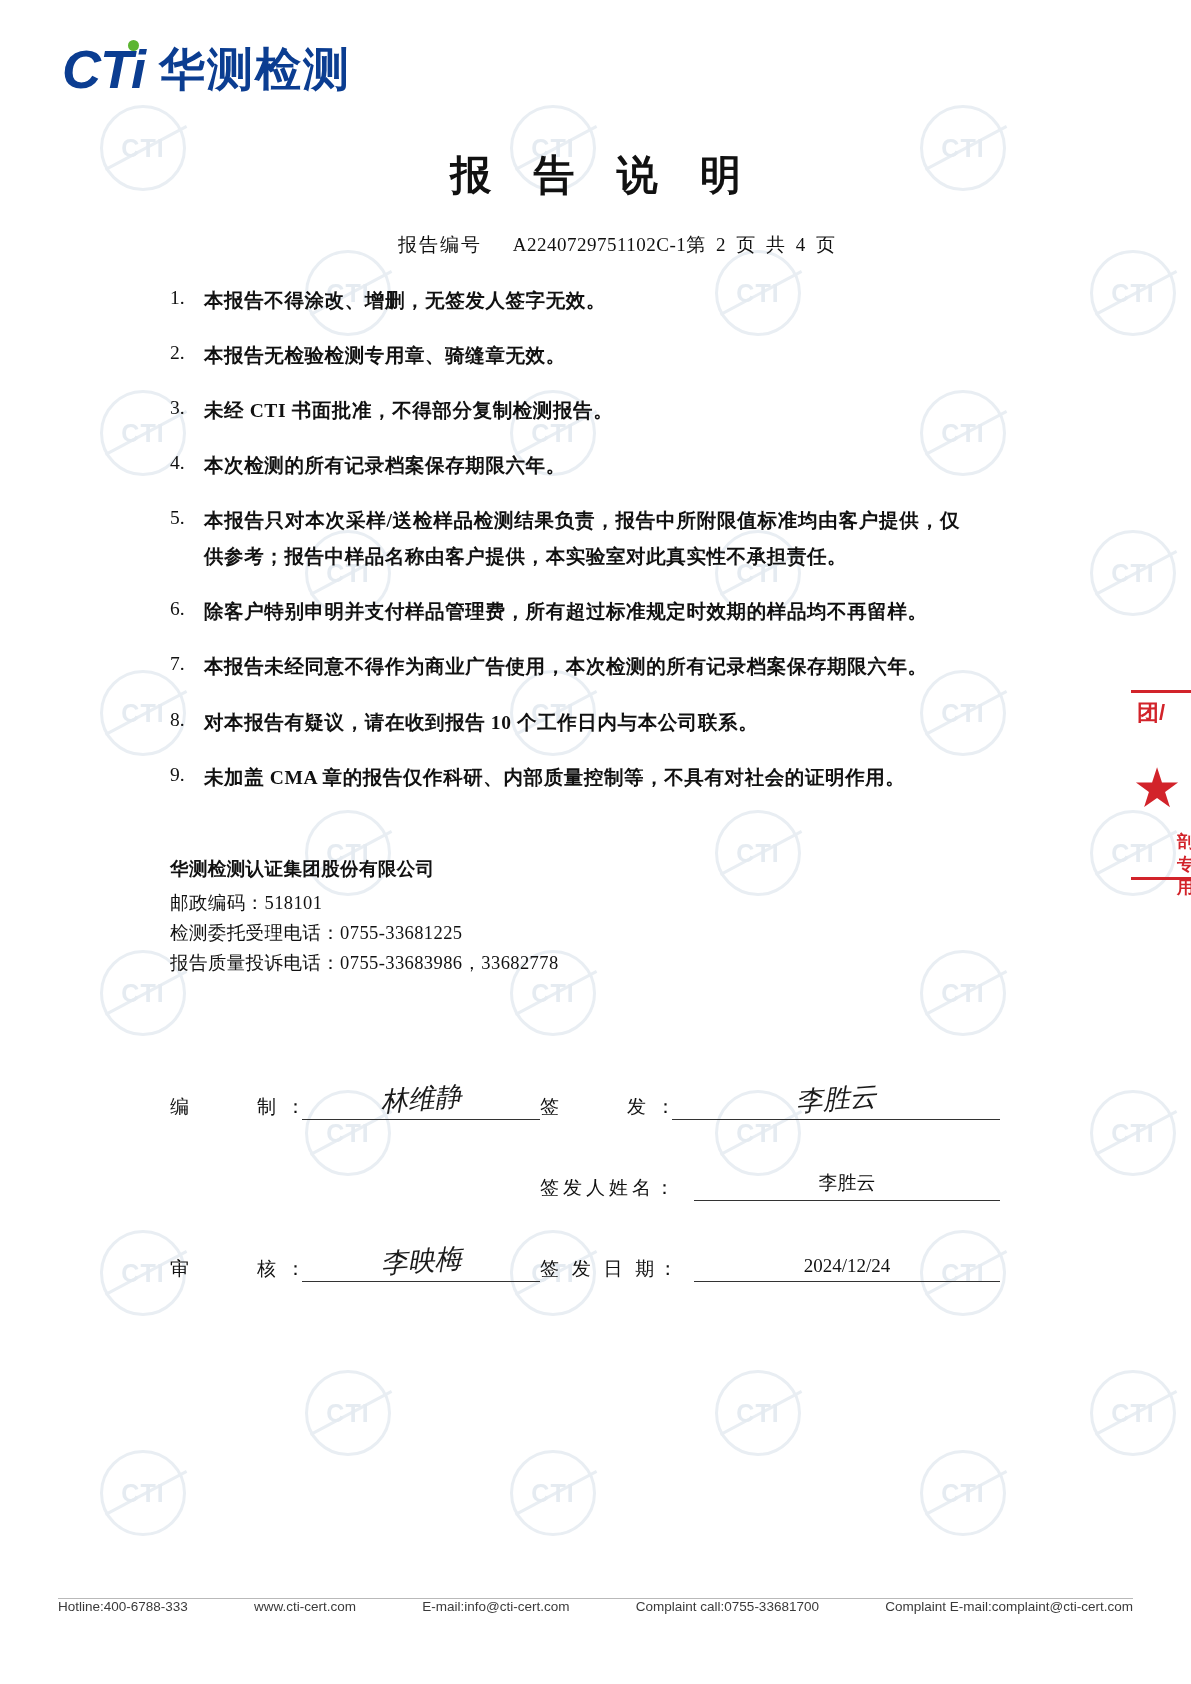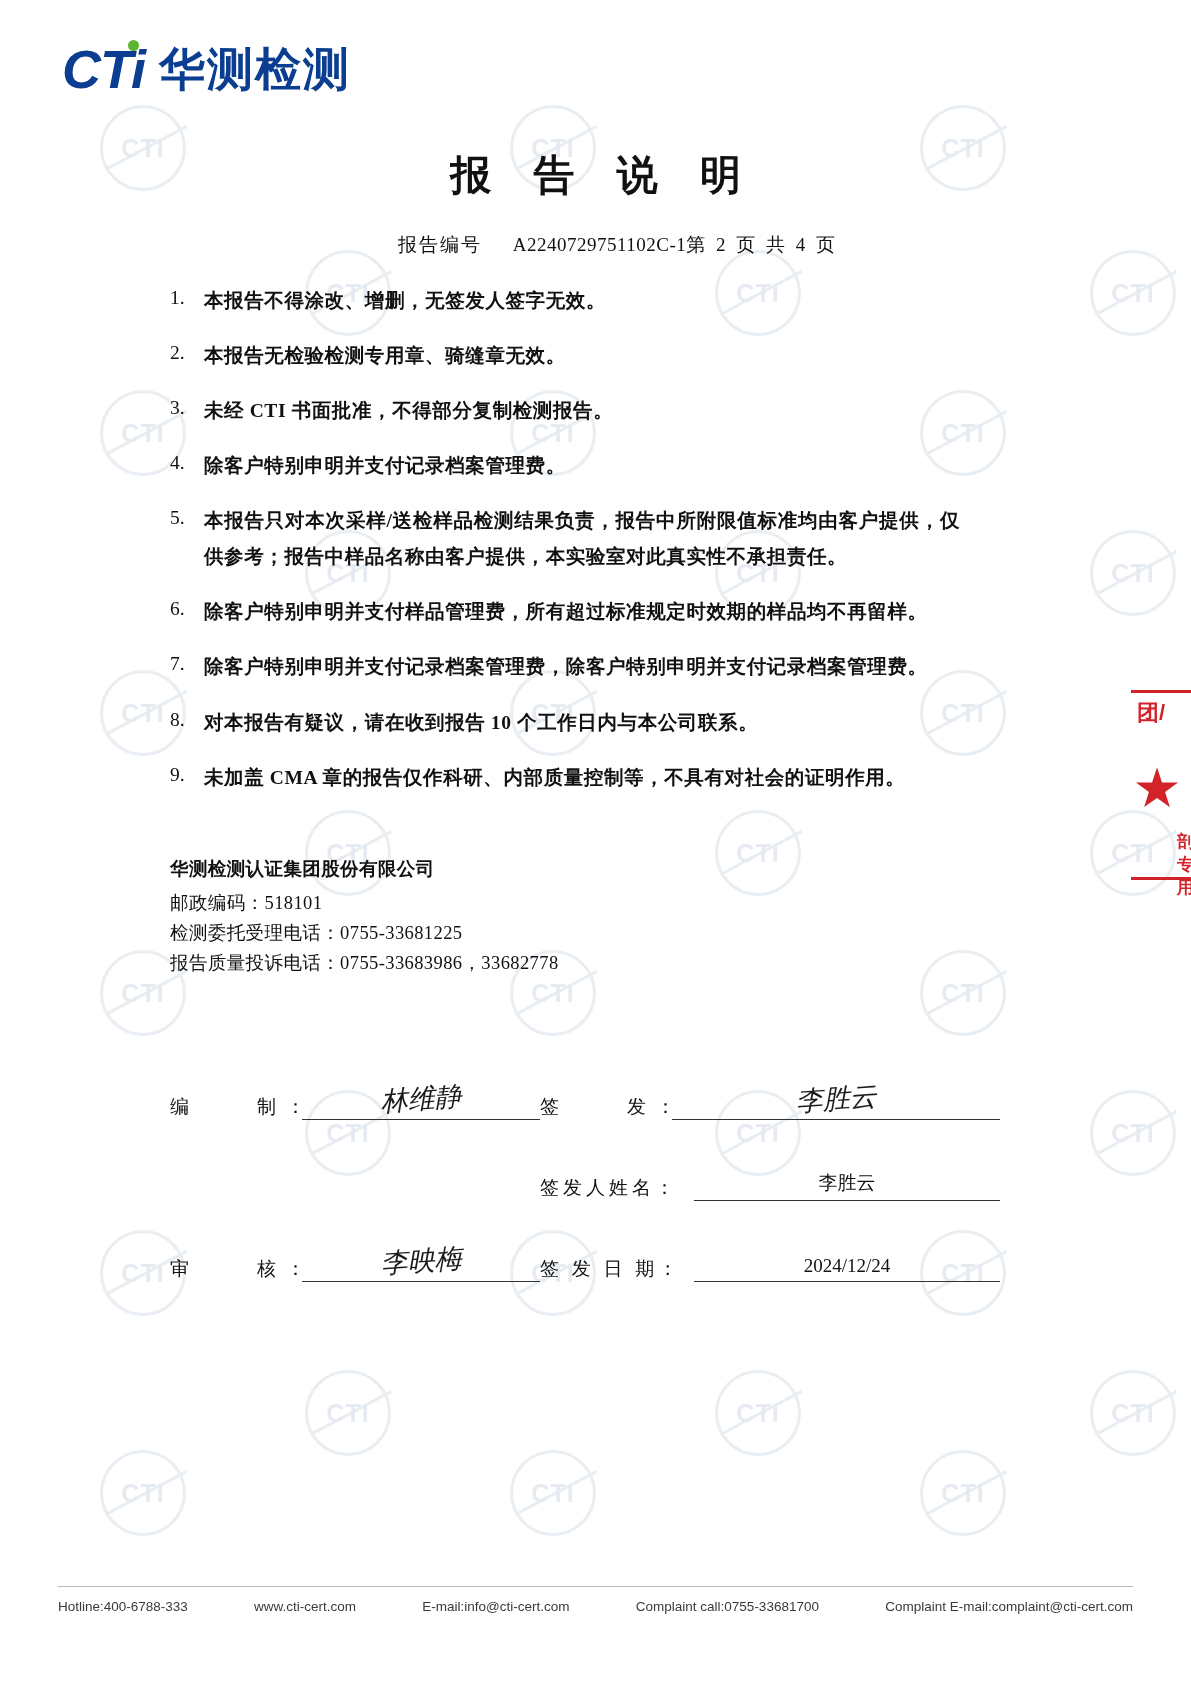--- a/index.html
+++ b/index.html
@@ -258,21 +258,20 @@
     line-height: 1;
   }
 
   
   #footer {
     position: absolute;
     left: 58px;
     right: 58px;
     bottom: 70px;
     border-top: 1px solid #b9b9b9;
-    padding-top: 12px;
     display: flex;
     justify-content: space-between;
     font-family: "Liberation Sans", sans-serif;
     font-size: 13.5px;
     color: #3a3a3a;
   }
   #footer span { white-space: nowrap; }
 </style>
 </head>
 <body>
@@ -407,33 +406,33 @@
     <div class="clause">
       <div class="num">2.</div>
       <div class="txt">本报告无检验检测专用章、骑缝章无效。</div>
     </div>
     <div class="clause">
       <div class="num">3.</div>
       <div class="txt">未经 CTI 书面批准，不得部分复制检测报告。</div>
     </div>
     <div class="clause">
       <div class="num">4.</div>
-      <div class="txt">除客户特别申明并支付记录档案管理费。</div>
+      <div class="txt">本次检测的所有记录档案保存期限六年。</div>
     </div>
     <div class="clause">
       <div class="num">5.</div>
       <div class="txt">本报告只对本次采样/送检样品检测结果负责，报告中所附限值标准均由客户提供，仅供参考；报告中样品名称由客户提供，本实验室对此真实性不承担责任。</div>
     </div>
     <div class="clause">
       <div class="num">6.</div>
       <div class="txt">除客户特别申明并支付样品管理费，所有超过标准规定时效期的样品均不再留样。</div>
     </div>
     <div class="clause">
       <div class="num">7.</div>
-      <div class="txt">除客户特别申明并支付记录档案管理费，除客户特别申明并支付记录档案管理费。</div>
+      <div class="txt">本报告未经同意不得作为商业广告使用，本次检测的所有记录档案保存期限六年。</div>
     </div>
     <div class="clause">
       <div class="num">8.</div>
       <div class="txt">对本报告有疑议，请在收到报告 10 个工作日内与本公司联系。</div>
     </div>
     <div class="clause">
       <div class="num">9.</div>
       <div class="txt">未加盖 CMA 章的报告仅作科研、内部质量控制等，不具有对社会的证明作用。</div>
     </div>
   </div>

